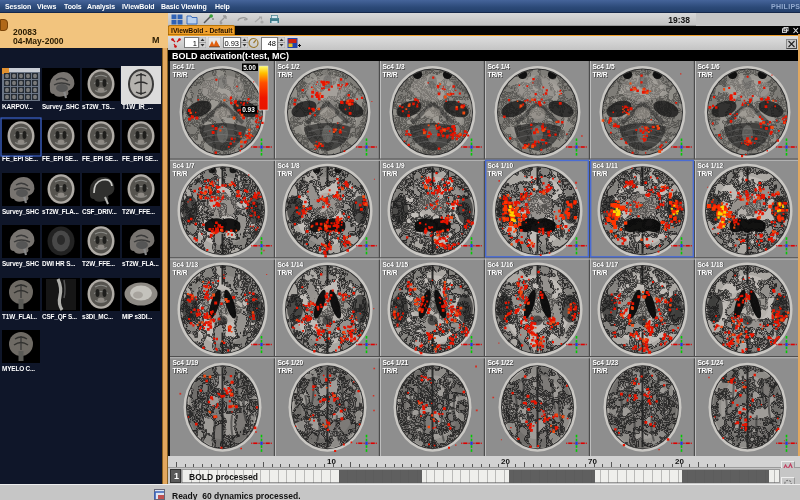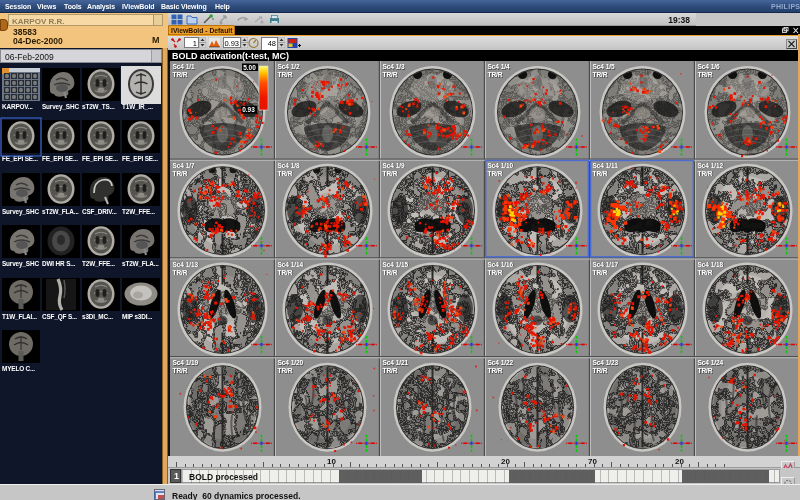--- a/index.html
+++ b/index.html
@@ -13,26 +13,22 @@
 <span class="abs" style="left:37px;top:2px;font:bold 7px/9px 'Liberation Sans',sans-serif;color:#fff;letter-spacing:-0.1px">Views</span>
 <span class="abs" style="left:64px;top:2px;font:bold 7px/9px 'Liberation Sans',sans-serif;color:#fff;letter-spacing:-0.1px">Tools</span>
 <span class="abs" style="left:87px;top:2px;font:bold 7px/9px 'Liberation Sans',sans-serif;color:#fff;letter-spacing:-0.1px">Analysis</span>
 <span class="abs" style="left:122px;top:2px;font:bold 7px/9px 'Liberation Sans',sans-serif;color:#fff;letter-spacing:-0.1px">IViewBold</span>
 <span class="abs" style="left:161px;top:2px;font:bold 7px/9px 'Liberation Sans',sans-serif;color:#fff;letter-spacing:-0.1px">Basic Viewing</span>
 <span class="abs" style="left:215px;top:2px;font:bold 7px/9px 'Liberation Sans',sans-serif;color:#fff;letter-spacing:-0.1px">Help</span>
 <span class="abs" style="left:771px;top:3px;font:bold 7px 'Liberation Sans',sans-serif;color:#93aacf;letter-spacing:0.3px">PHILIPS</span>
 </div>
 <div class="abs" style="left:0;top:13px;width:168px;height:35px;background:#f2c47e">
 <div class="abs" style="left:0;top:6px;width:8px;height:12px;background:#b06818;border-radius:0 4px 4px 0;border:1px solid #7a4408"></div>
-<div class="abs" style="left:8px;top:1px;width:155px;height:12px;background:#f7d9a5;border:1px solid #b09a6a;">
-      <span class="abs" style="left:3px;top:1.5px;font:bold 8px 'Liberation Sans',sans-serif;color:#8f7c55">KARPOV R.R.</span>
-      <div class="abs" style="right:0;top:0;width:9px;height:10px;background:#e8cf9a;border-left:1px solid #b09a6a"></div>
-    </div>
-<span class="abs" style="left:13px;top:14px;font:bold 8.5px 'Liberation Sans',sans-serif;color:#2a1c02">38583</span>
-<span class="abs" style="left:13px;top:23px;font:bold 8.5px 'Liberation Sans',sans-serif;color:#2a1c02">04-Dec-2000</span>
+<span class="abs" style="left:13px;top:14px;font:bold 8.5px 'Liberation Sans',sans-serif;color:#2a1c02">20083</span>
+<span class="abs" style="left:13px;top:23px;font:bold 8.5px 'Liberation Sans',sans-serif;color:#2a1c02">04-May-2000</span>
 <span class="abs" style="left:152px;top:22px;font:bold 9px 'Liberation Sans',sans-serif;color:#2a1c02">M</span>
 </div>
 <div class="abs" style="left:168px;top:13px;width:528px;height:13px;background:linear-gradient(#d8d8d8,#c2c2c2);border-bottom:1px solid #9a9a9a">
 <svg class="abs" style="left:3px;top:1px" width="12" height="11" viewBox="0 0 12 11">
       <rect x="0.5" y="0.5" width="5" height="4.6" fill="#2f62b5"></rect>
       <rect x="6.5" y="0.5" width="5" height="4.6" fill="#2f62b5"></rect>
       <rect x="0.5" y="5.9" width="5" height="4.6" fill="#2f62b5"></rect>
       <rect x="6.5" y="5.9" width="5" height="4.6" fill="#2f62b5"></rect>
     </svg>
 <svg class="abs" style="left:18px;top:1px" width="12" height="11" viewBox="0 0 12 11">
@@ -123,24 +119,20 @@
 <div class="abs" style="right:3px;top:2.5px;width:11px;height:10px;background:#c8c8c8;border:1px solid #888;border-right-color:#444;border-bottom-color:#444">
       <svg width="9" height="8" viewBox="0 0 9 8" style="display:block">
         <path d="M1.5 1l6 6M7.5 1l-6 6" stroke="#222" stroke-width="1.1"></path>
       </svg>
     </div>
 </div>
 <div class="abs" style="left:168px;top:50px;width:632px;height:11px;background:#000">
     <span class="abs" style="left:4px;top:0.5px;font:bold 9px 'Liberation Sans',sans-serif;color:#fff">BOLD activation(t-test, MC)</span>
   </div>
 <div class="abs" style="left:0;top:48px;width:168px;height:437px;background:#0f1629;border-bottom:1px solid #b8b8c0">
-<div class="abs" style="left:0;top:1px;width:162px;height:14px;background:#d6d6da;border:1px solid #8a8a92">
-      <span class="abs" style="left:4px;top:1.5px;font:8.5px 'Liberation Sans',sans-serif;color:#111">06-Feb-2009</span>
-      <div class="abs" style="right:0;top:0;width:10px;height:12px;background:#c6c6cc;border-left:1px solid #9a9aa2"></div>
-    </div>
 <svg class="abs" style="left:0;top:16px" width="162" height="424" viewBox="0 0 162 424">
       <defs>
         <filter id="ttex" x="0%" y="0%" width="100%" height="100%">
           <feTurbulence type="fractalNoise" baseFrequency="0.28 0.24" numOctaves="2" seed="9"></feTurbulence>
           <feColorMatrix type="matrix" values="0 0 0 0 0  0 0 0 0 0  0 0 0 0 0  0.8 0.8 0.8 0 -0.6"></feColorMatrix>
           <feComponentTransfer>
             <feFuncA type="table" tableValues="0.15 0.85 0.4 0.7"></feFuncA>
           </feComponentTransfer>
           <feColorMatrix type="matrix" values="0 0 0 0.9 0  0 0 0 0.88 0  0 0 0 0.86 0  0 0 0 0 1"></feColorMatrix>
         </filter>

